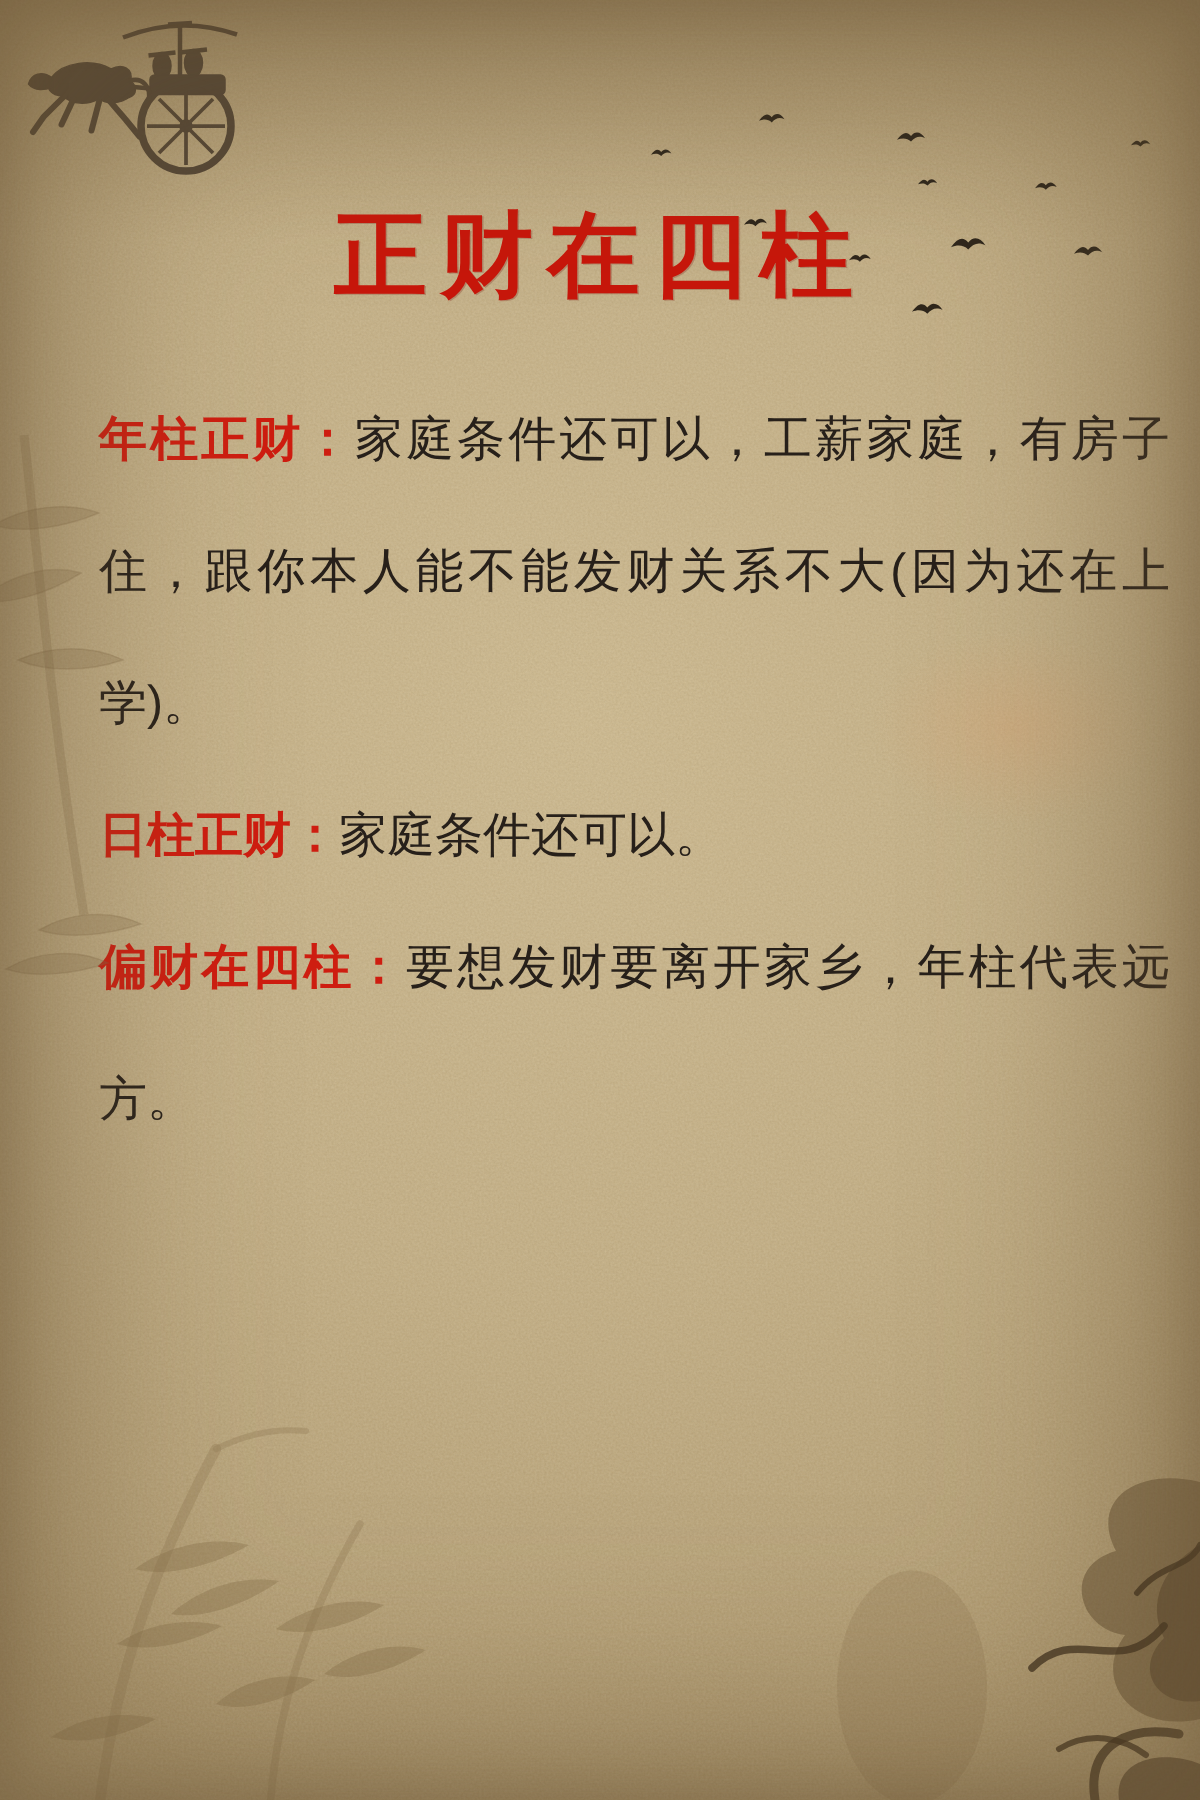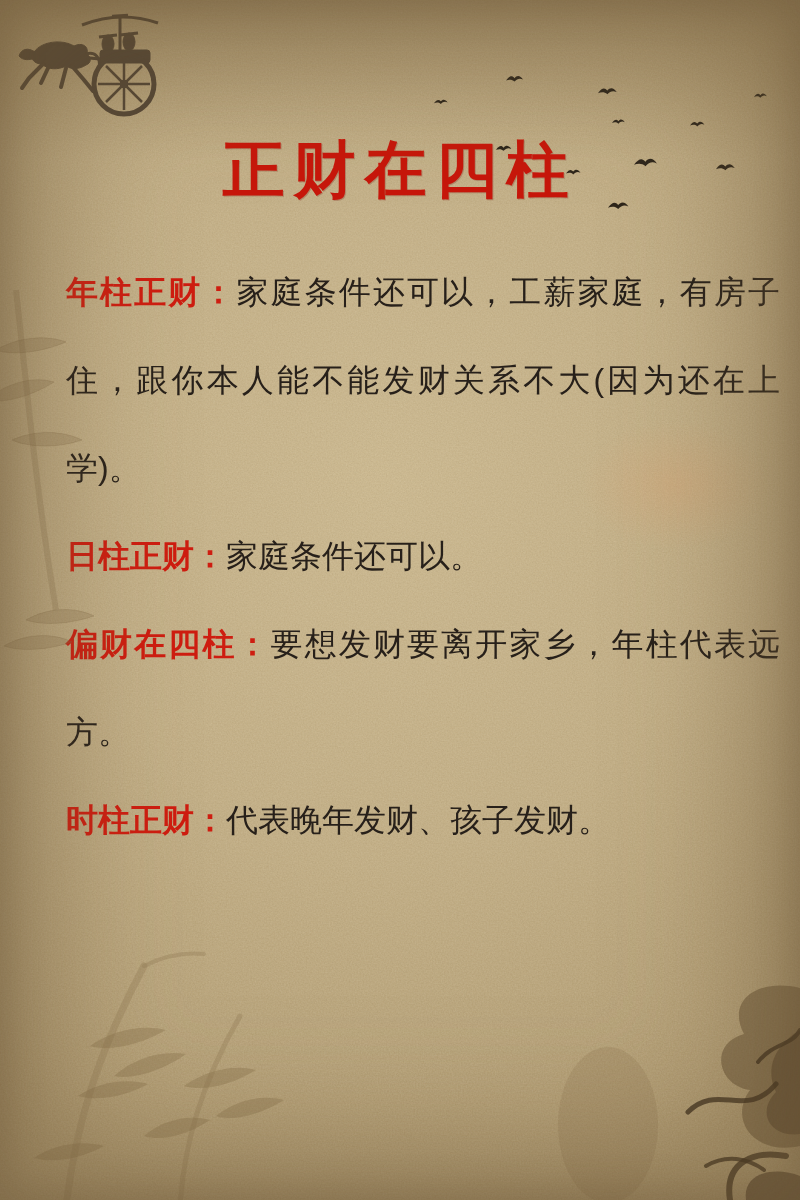--- a/index.html
+++ b/index.html
@@ -124,21 +124,20 @@
       <use href="#bird" transform="translate(188,148) scale(1.2)"></use>
     </g>
   </svg>
 
   <div class="title">正财在四柱</div>
 
   <div class="entries">
     <p><span class="lbl">年柱正财：</span><span>家庭条件还可以，工薪家庭，有房子住，跟你本人能不能发财关系不大(因为还在上学)。</span></p>
     <p><span class="lbl">日柱正财：</span><span>家庭条件还可以。</span></p>
     <p><span class="lbl">偏财在四柱：</span><span>要想发财要离开家乡，年柱代表远方。</span></p>
-    <p><span class="lbl">时柱正财：</span><span>代表晚年发财、孩子发财。</span></p>
   </div>
 
   <svg class="deco bamboo-left" width="110" height="400" viewBox="0 0 110 400" xmlns="http://www.w3.org/2000/svg">
     <g fill="rgba(133,110,72,0.26)" stroke="rgba(133,110,72,0.26)">
       <path d="M30,0 C40,90 50,200 70,320" fill="none" stroke-width="6"></path>
       <path d="M10,60 C30,48 58,44 80,52 C56,62 28,66 10,60 Z"></path>
       <path d="M0,110 C22,92 48,86 68,92 C46,106 18,114 0,110 Z"></path>
       <path d="M26,150 C48,140 76,140 96,150 C72,158 44,158 26,150 Z"></path>
       <path d="M40,330 C60,318 88,316 108,326 C84,334 58,336 40,330 Z"></path>
       <path d="M18,356 C38,344 66,342 86,352 C62,360 36,362 18,356 Z"></path>

